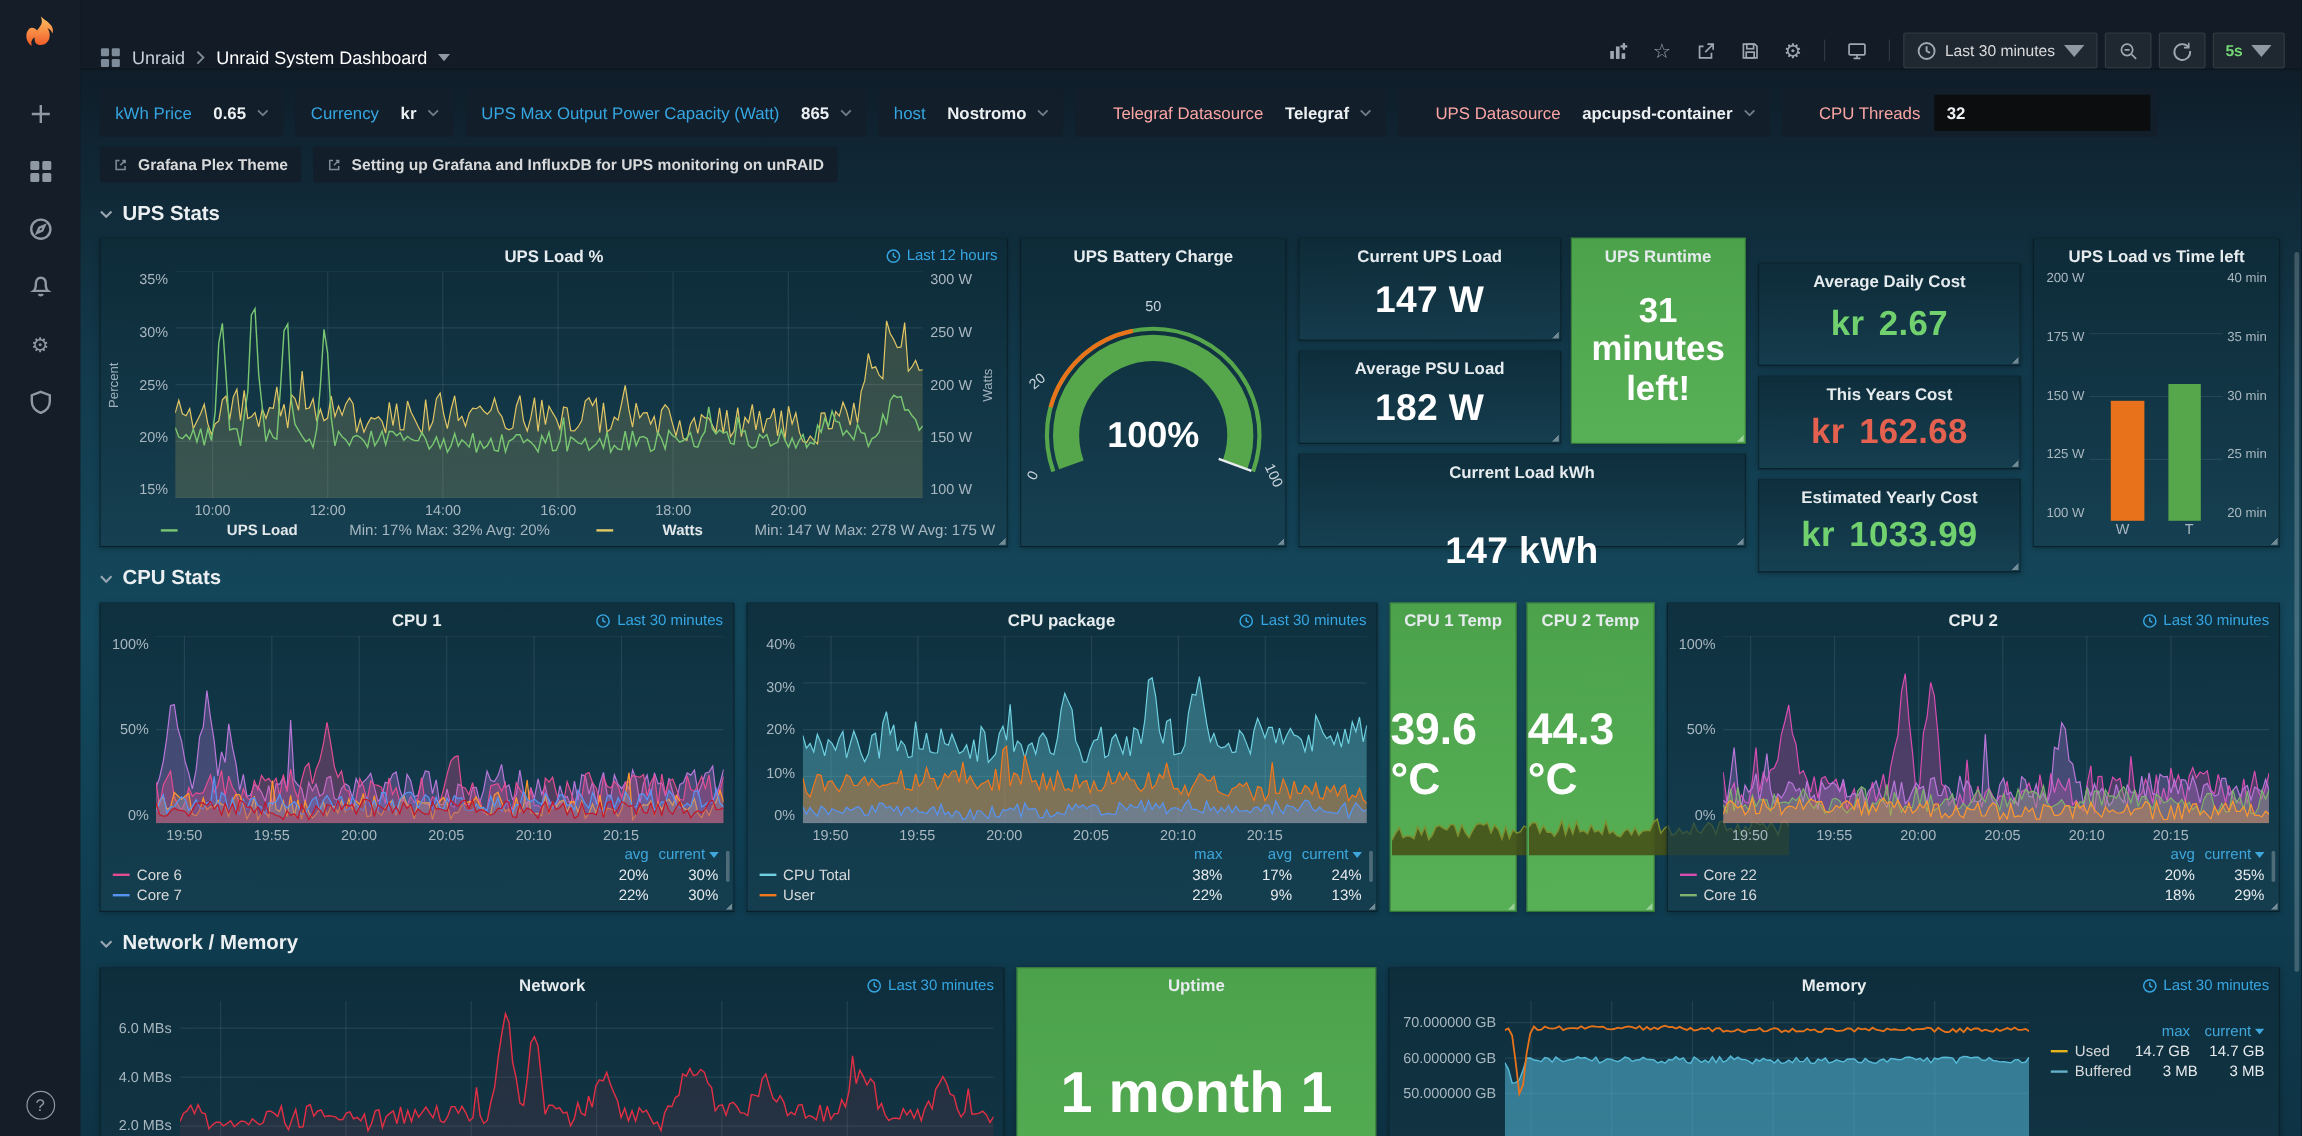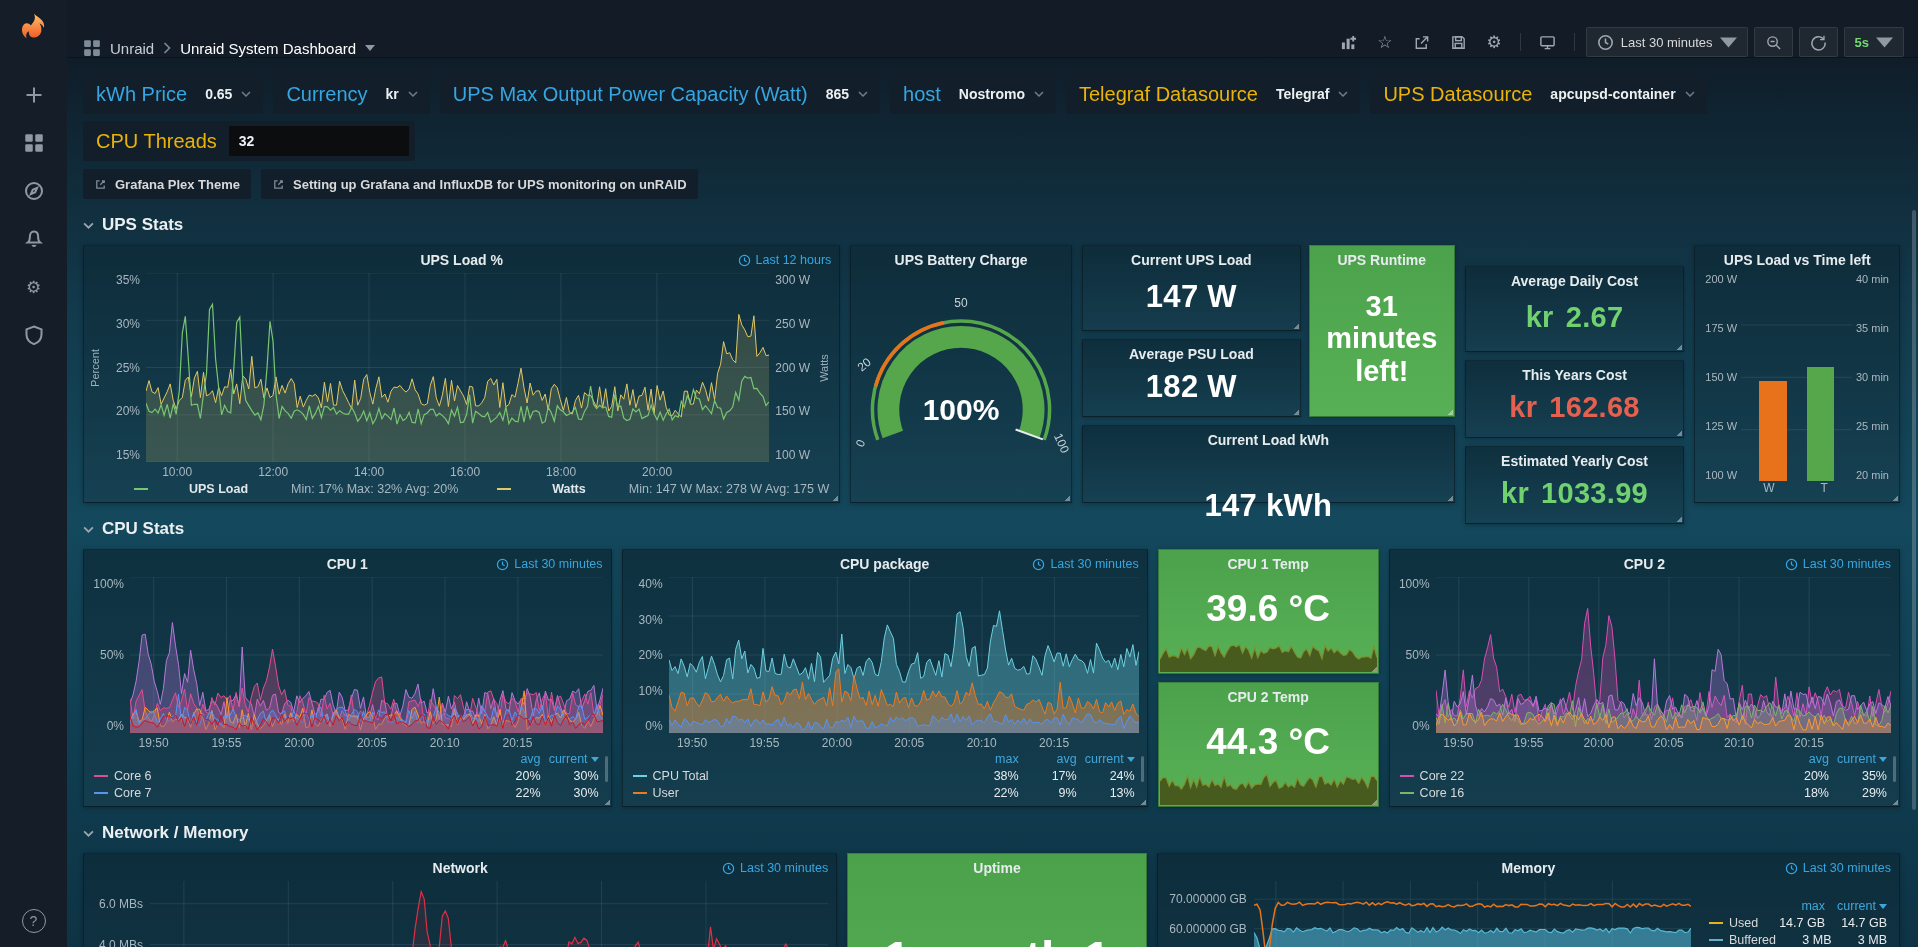--- a/index.html
+++ b/index.html
@@ -39,22 +39,22 @@
   .green-txt{color:#74d874;font-weight:600;}
   
   .dashboard{flex:1;overflow:hidden;padding:16px 18px 0 16px;
     background:linear-gradient(180deg,#0f1d29 0%,#123a4c 28%,#14485c 52%,#104054 72%,#0e3344 100%);}
   .scroll-thumb{position:absolute;right:2px;top:210px;width:4px;height:600px;border-radius:2px;
     background:rgba(255,255,255,0.2);}
   
   .var-row{display:flex;flex-wrap:wrap;}
   .pill{display:inline-flex;align-items:center;height:40px;background:#121f2a;padding:0 6px 0 13px;
     margin:0 10px 7px 0;border-radius:2px;}
-  .pill-label{font-size:20px;margin-right:12px;white-space:nowrap;}
-  .pill-label.blue{color:#36a6e2;} .pill-label.orange{color:#eab308;}
+  .pill-label{font-size:14px;margin-right:12px;white-space:nowrap;}
+  .pill-label.blue{color:#36a6e2;} .pill-label.orange{color:#fca5a5;margin-left:18px;}
   .pill-value{display:flex;align-items:center;gap:9px;color:#ecf0f2;font-weight:600;cursor:pointer;padding:0 6px;}
   .caret-ic{width:10px;height:6px;color:#6f7d89;}
   .pill-input{width:180px;height:30px;background:#0b0d0f;color:#eef1f3;display:flex;align-items:center;
     padding:0 10px;font-weight:600;cursor:text;}
   
   .links-row{display:flex;margin-top:1px;}
   .dash-link{display:inline-flex;align-items:center;gap:8px;height:30px;background:#121f2a;border-radius:2px;
     padding:0 11px;margin-right:10px;font-size:13px;font-weight:600;color:#d8d9da;cursor:pointer;}
   .ext-ic{width:13px;height:13px;color:#7e8b98;}
   
@@ -709,21 +709,21 @@
                   <span class="lt-swatch" style="background: rgb(242, 120, 29);"></span>
                   <span>User</span>
                 </span>
                 <span class="lt-col">22%</span>
                 <span class="lt-col">9%</span>
                 <span class="lt-col">13%</span>
               </div>
             </div>
         </div>
 
-        <div style="flex:180 1 0;display:flex;flex-direction:column;gap:8px;">
+        <div style="flex:180 1 0;display:flex;flex-direction:row;gap:8px;">
           <div class="panel green" style="flex:1;">
             <div class="panel-title">CPU 1 Temp</div>
             <div class="temp-value">39.6 °C</div>
             <div class="spark">
                 <svg width="217" height="42" viewBox="0 0 217 42">
                   <path d="M0.0 29.2 L3.1 23.2 L6.1 18.8 L9.2 27.1 L12.2 25.6 L15.3 25.9 L18.3 27.9 L21.4 17.9 L24.5 24.6 L27.5 18.1 L30.6 28.7 L33.6 24.9 L36.7 18.0 L39.7 17.0 L42.8 19.3 L45.8 20.5 L48.9 15.9 L52.0 16.6 L55.0 25.7 L58.1 16.3 L61.1 22.8 L64.2 27.0 L67.2 21.1 L70.3 16.2 L73.4 15.2 L76.4 16.7 L79.5 14.6 L82.5 23.1 L85.6 16.5 L88.6 20.2 L91.7 28.1 L94.7 17.9 L97.8 27.7 L100.9 20.5 L103.9 23.3 L107.0 22.1 L110.0 17.5 L113.1 18.8 L116.1 18.0 L119.2 15.7 L122.3 22.4 L125.3 20.8 L128.4 21.8 L131.4 16.3 L134.5 22.3 L137.5 27.0 L140.6 28.0 L143.6 21.6 L146.7 18.9 L149.8 25.5 L152.8 16.2 L155.9 19.3 L158.9 20.7 L162.0 28.8 L165.0 15.7 L168.1 21.1 L171.2 18.0 L174.2 22.8 L177.3 19.5 L180.3 22.7 L183.4 25.4 L186.4 24.7 L189.5 19.5 L192.5 21.7 L195.6 26.5 L198.7 28.9 L201.7 27.1 L204.8 27.0 L207.8 26.3 L210.9 28.3 L213.9 16.6 L217.0 27.5 L217 42 L0 42 Z" fill="#46521a" fill-opacity="0.9" stroke="none"></path>
                   <path d="M0.0 29.2 L3.1 23.2 L6.1 18.8 L9.2 27.1 L12.2 25.6 L15.3 25.9 L18.3 27.9 L21.4 17.9 L24.5 24.6 L27.5 18.1 L30.6 28.7 L33.6 24.9 L36.7 18.0 L39.7 17.0 L42.8 19.3 L45.8 20.5 L48.9 15.9 L52.0 16.6 L55.0 25.7 L58.1 16.3 L61.1 22.8 L64.2 27.0 L67.2 21.1 L70.3 16.2 L73.4 15.2 L76.4 16.7 L79.5 14.6 L82.5 23.1 L85.6 16.5 L88.6 20.2 L91.7 28.1 L94.7 17.9 L97.8 27.7 L100.9 20.5 L103.9 23.3 L107.0 22.1 L110.0 17.5 L113.1 18.8 L116.1 18.0 L119.2 15.7 L122.3 22.4 L125.3 20.8 L128.4 21.8 L131.4 16.3 L134.5 22.3 L137.5 27.0 L140.6 28.0 L143.6 21.6 L146.7 18.9 L149.8 25.5 L152.8 16.2 L155.9 19.3 L158.9 20.7 L162.0 28.8 L165.0 15.7 L168.1 21.1 L171.2 18.0 L174.2 22.8 L177.3 19.5 L180.3 22.7 L183.4 25.4 L186.4 24.7 L189.5 19.5 L192.5 21.7 L195.6 26.5 L198.7 28.9 L201.7 27.1 L204.8 27.0 L207.8 26.3 L210.9 28.3 L213.9 16.6 L217.0 27.5 " fill="none" stroke="#7f9030" stroke-width="1.2"></path>
                 </svg>
               </div>
           </div>

